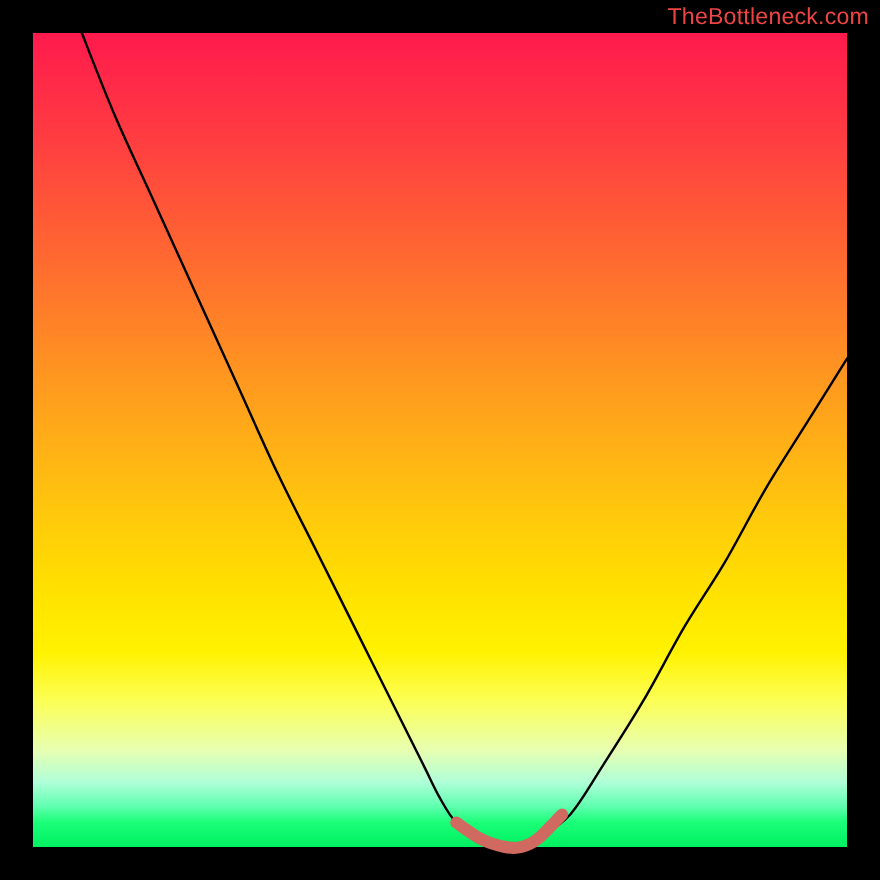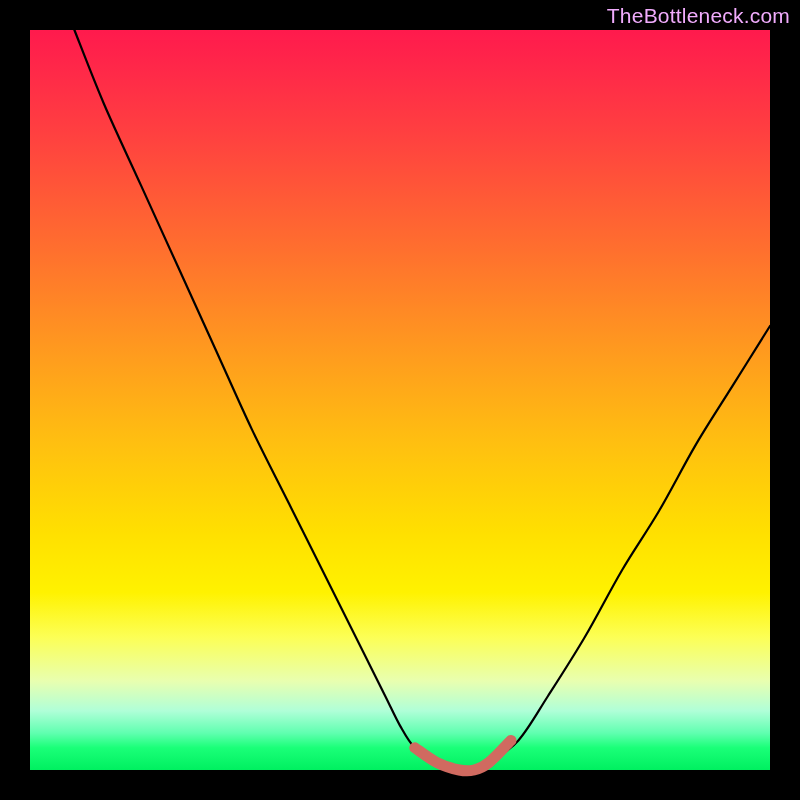--- a/index.html
+++ b/index.html
@@ -36,21 +36,21 @@
       #e8ffb0 88%,
       #b0ffd8 92%,
       #60ffb0 95%,
       #1aff78 97%,
       #00f060 100%);
   }
   .watermark {
     position: absolute;
     top: 4px;
     right: 10px;
-    color: #f0abfc;
+    color: #ef4444;
     font-size: 21px;
     font-weight: 500;
     letter-spacing: 0.2px;
     user-select: none;
   }
   svg.curve {
     position: absolute;
     left: 0;
     top: 0;
     width: 740px;

